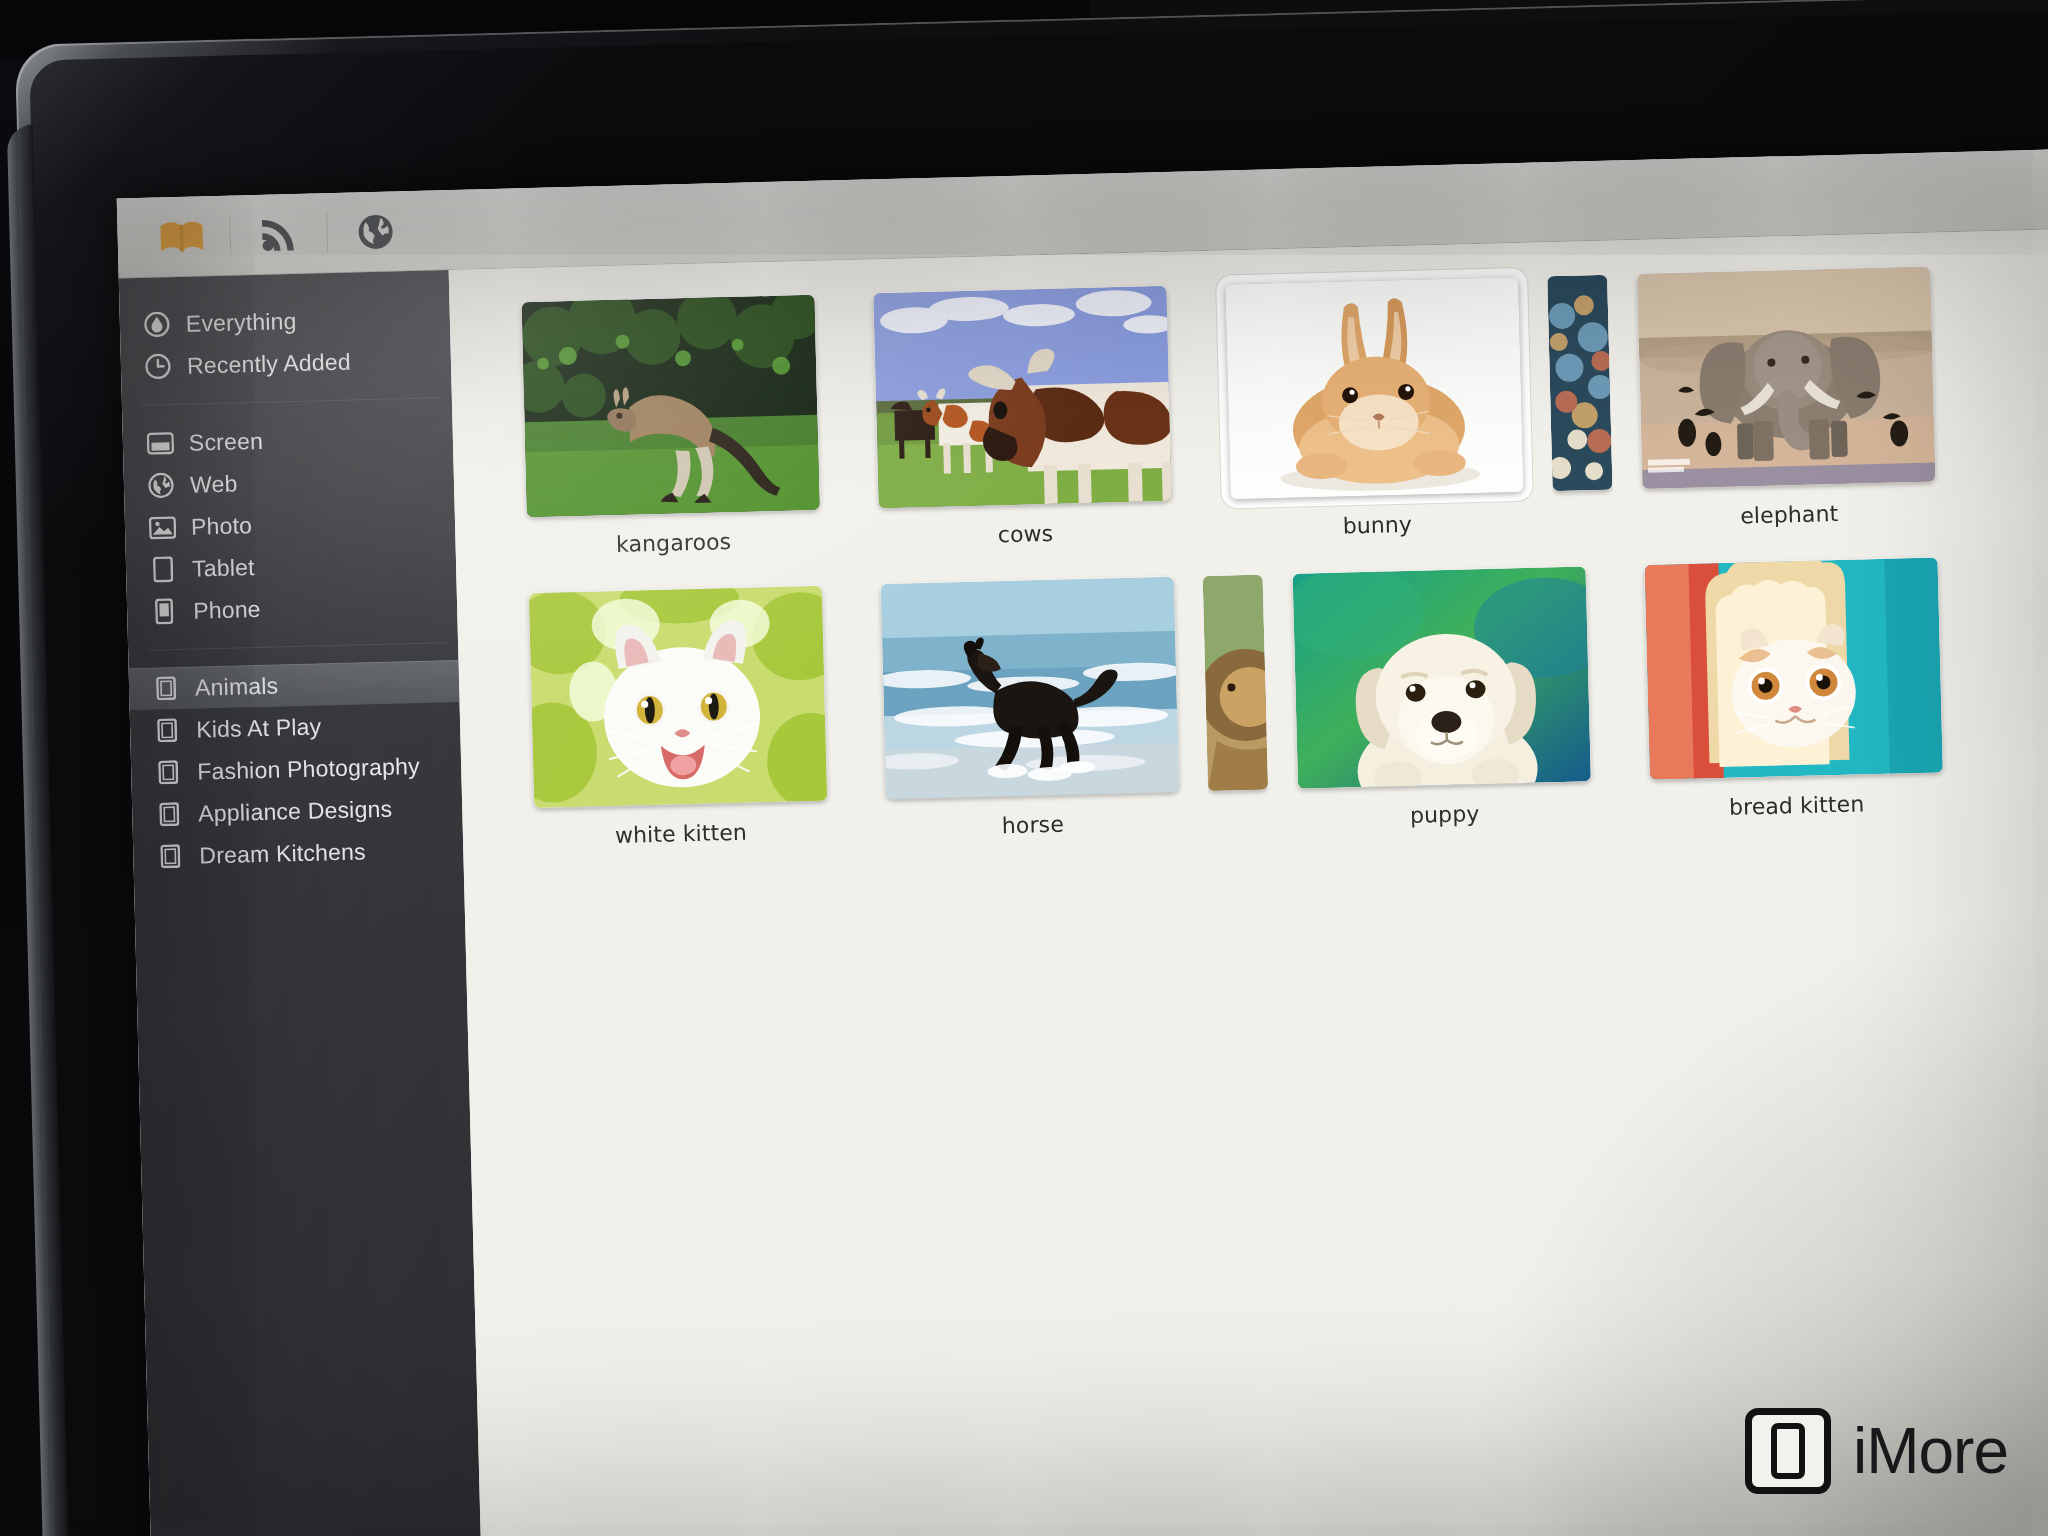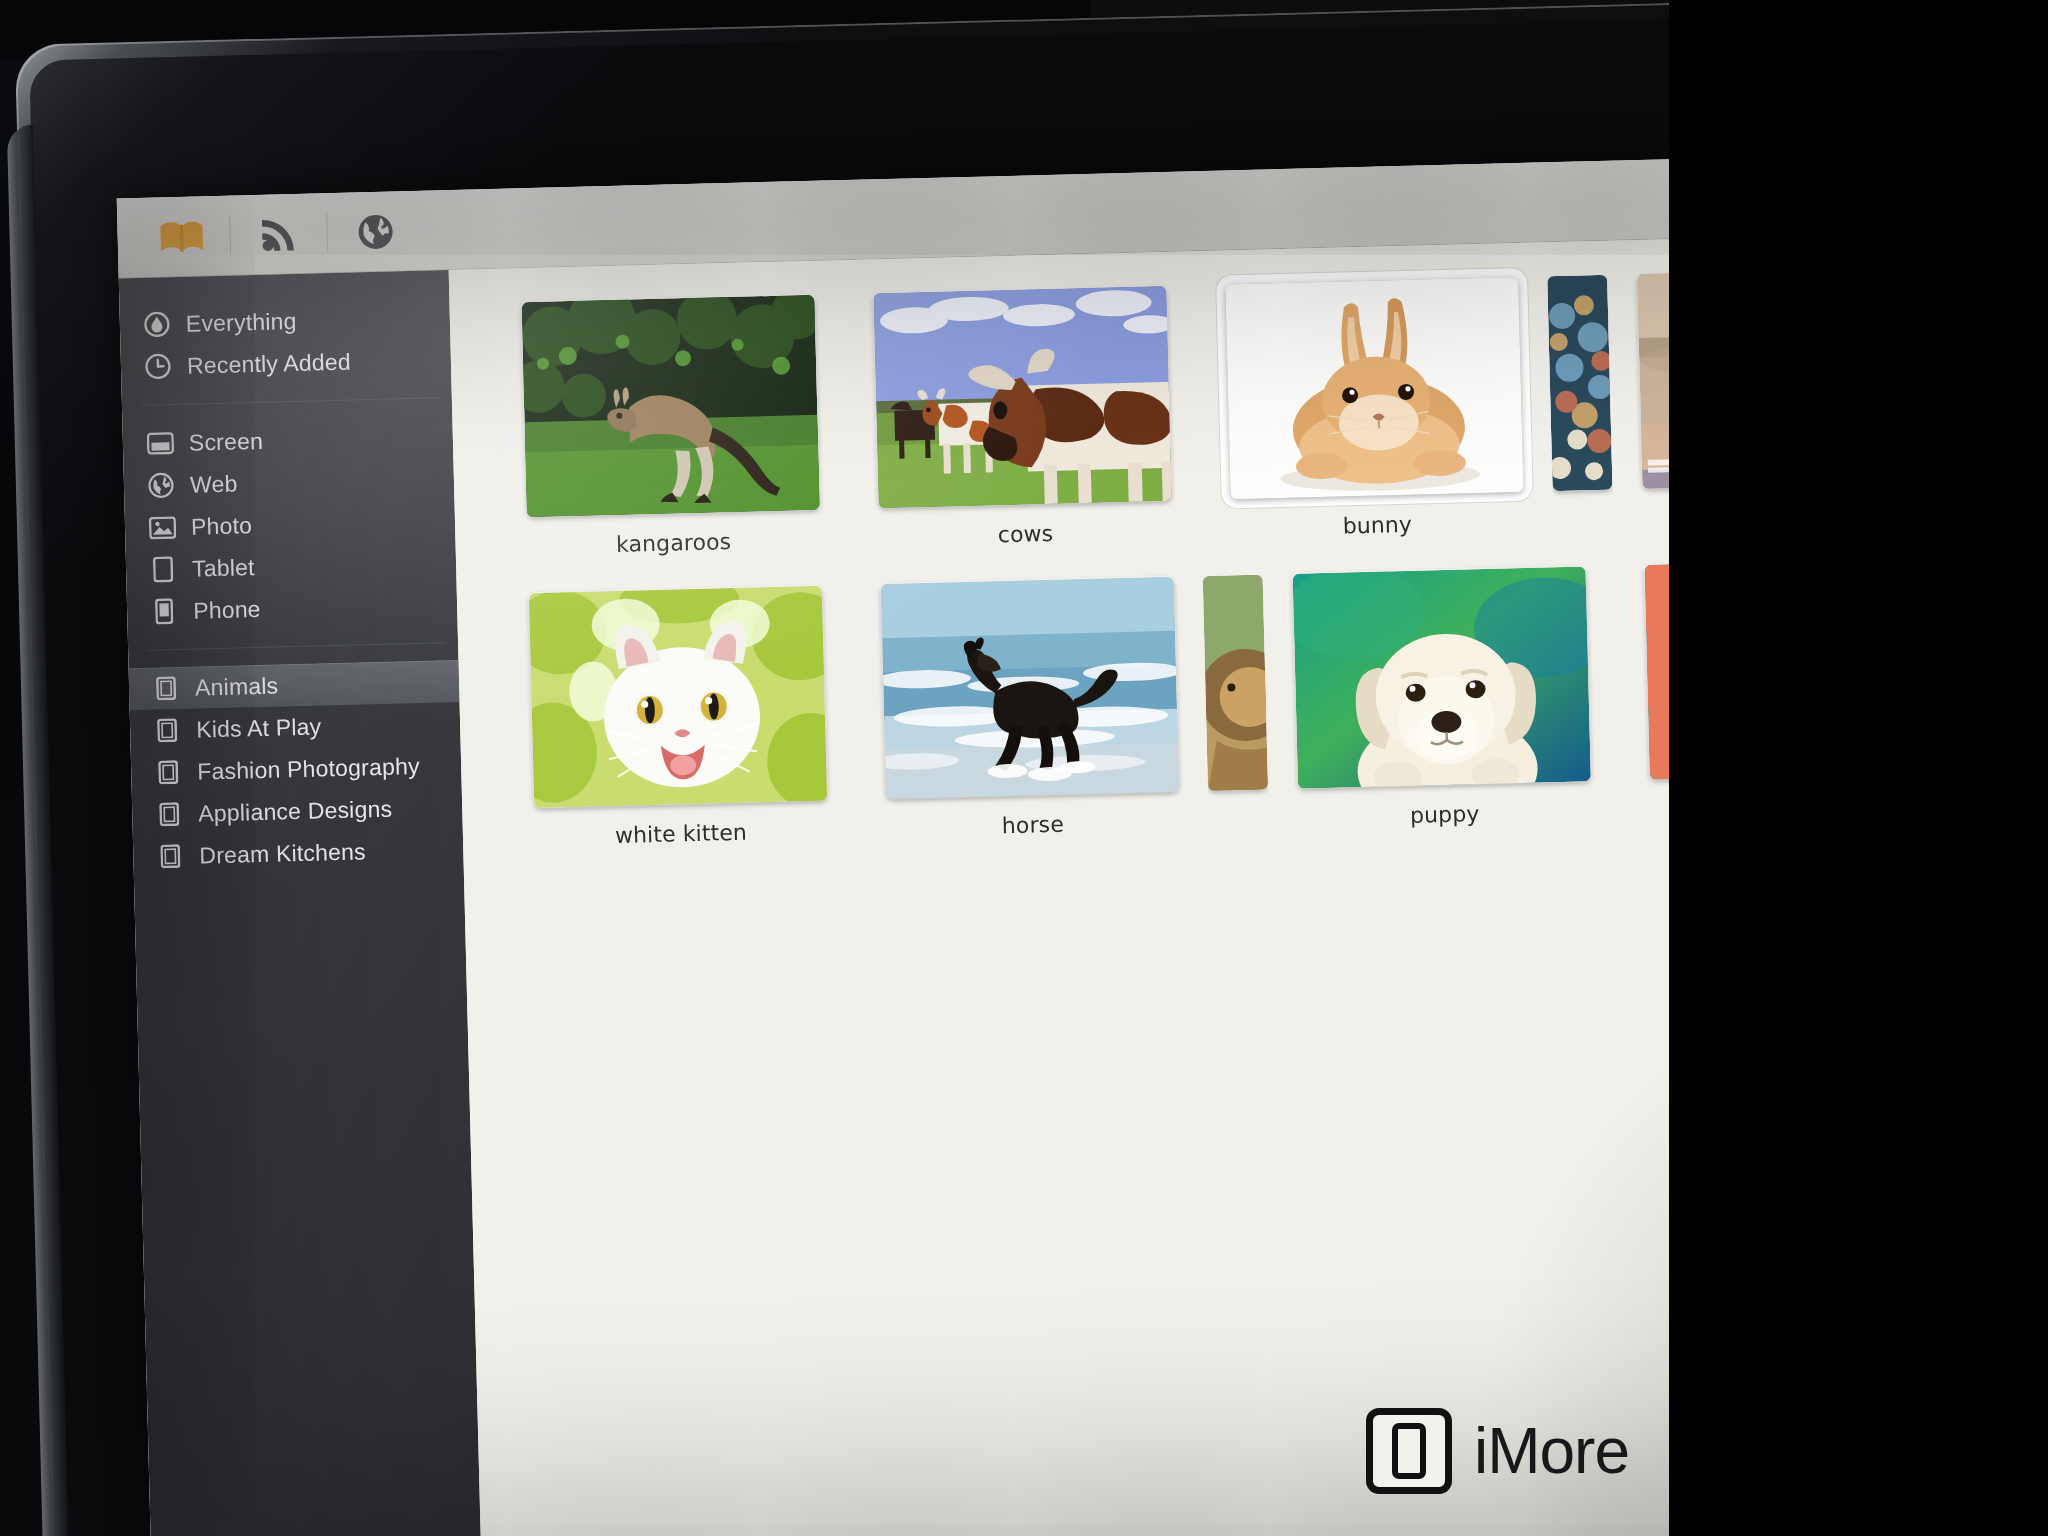--- a/index.html
+++ b/index.html
@@ -1,21 +1,21 @@
 <!DOCTYPE html>
 <html><head>
 <meta charset="utf-8">
 <style>
   * { margin:0; padding:0; box-sizing:border-box; }
   html,body { width:2048px; height:1536px; overflow:hidden; background:#000; }
   body { font-family:"Liberation Sans", sans-serif; }
 
   
   #photo {
-    position:relative; width:1669px; height:1536px;
+    position:relative; width:2048px; height:1536px;
     background:#05060a;
     overflow:hidden;
   }
   
   #room {
     position:absolute; inset:0;
     background:
       linear-gradient(180deg,#0b0c10 0%,#070709 30%,#0a0a0c 100%);
   }
   

